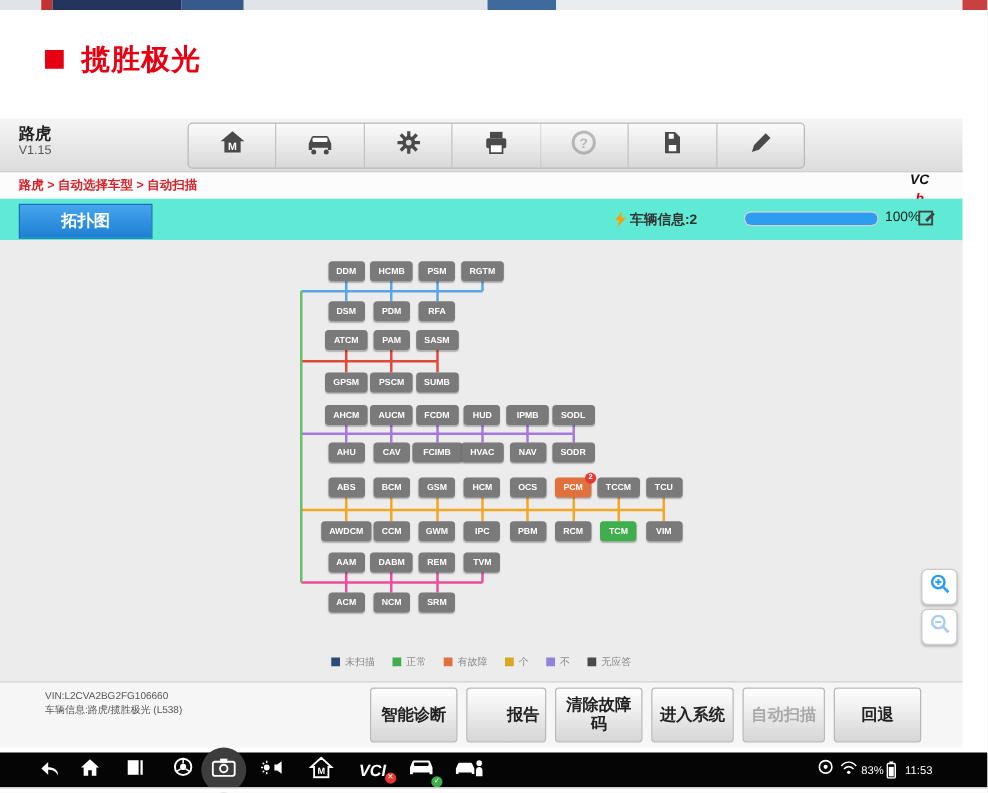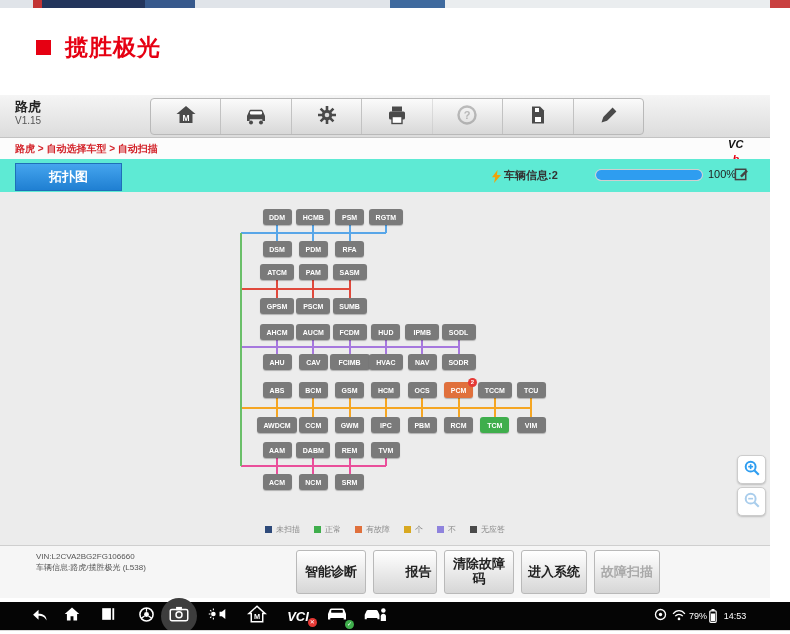--- a/index.html
+++ b/index.html
@@ -342,21 +342,22 @@
 <div class="footer">
   <div class="vin-block">
     <div>VIN:L2CVA2BG2FG106660</div>
     <div>车辆信息:路虎/揽胜极光 (L538)</div>
   </div>
   <div class="action-row">
       <div class="action-btn" style="width: 70px;">智能诊断</div>
       <div class="action-btn" style="width: 64px; padding-left: 31px;">报告</div>
       <div class="action-btn" style="width: 70px;">清除故障码</div>
       <div class="action-btn" style="width: 66px;">进入系统</div>
-      <div class="action-btn disabled" style="width: 66px;">故障扫描</div>
+      <div class="action-btn disabled" style="width: 66px;">自动扫描</div>
+      <div class="action-btn" style="width: 70px;">回退</div>
     </div>
 </div>
 
 <div class="navbar">
   <div class="nav-ic" style="left:28px;width:24px;">
       <span><svg width="18" height="16" viewBox="0 0 24 22">
           <path d="M21 20c0-7-5.5-9.2-11-9.2V5L2.5 12 10 19v-5.6c4.5 0 8.5 1.2 11 6.6z" fill="#fff"></path>
         </svg></span>
     </div>
   <div class="nav-ic" style="left:60px;width:24px;">
@@ -427,23 +428,23 @@
           <circle cx="7" cy="7" r="1.8" fill="#fff"></circle>
         </svg></span>
     </div>
   <div class="nav-ic" style="left:671px;width:16px;">
       <span><svg width="14" height="11" viewBox="0 0 16 13">
           <path d="M1 4.5C5-0.5 11-0.5 15 4.5" fill="none" stroke="#fff" stroke-width="1.5"></path>
           <path d="M3.5 7.3c2.6-3 6.4-3 9 0" fill="none" stroke="#fff" stroke-width="1.5"></path>
           <circle cx="8" cy="10.5" r="1.6" fill="#fff"></circle>
         </svg></span>
     </div>
-  <div class="nav-ic nav-right-text" style="left:688px;width:20px;">79%</div>
+  <div class="nav-ic nav-right-text" style="left:688px;width:20px;">83%</div>
   <div class="nav-ic" style="left:708px;width:10px;">
       <svg width="8" height="14" viewBox="0 0 8 14">
         <rect x="2.5" y="0" width="3" height="1.8" fill="#fff"></rect>
         <rect x="0.8" y="1.8" width="6.4" height="11.5" rx="1" fill="none" stroke="#fff" stroke-width="1.2"></rect>
         <rect x="2" y="4.5" width="4" height="7.6" fill="#fff"></rect>
       </svg>
     </div>
-  <div class="nav-ic nav-right-text" style="left:720px;width:30px;">14:53</div>
+  <div class="nav-ic nav-right-text" style="left:720px;width:30px;">11:53</div>
 </div>
 <div class="below-bar"></div>
 
 </body></html>

